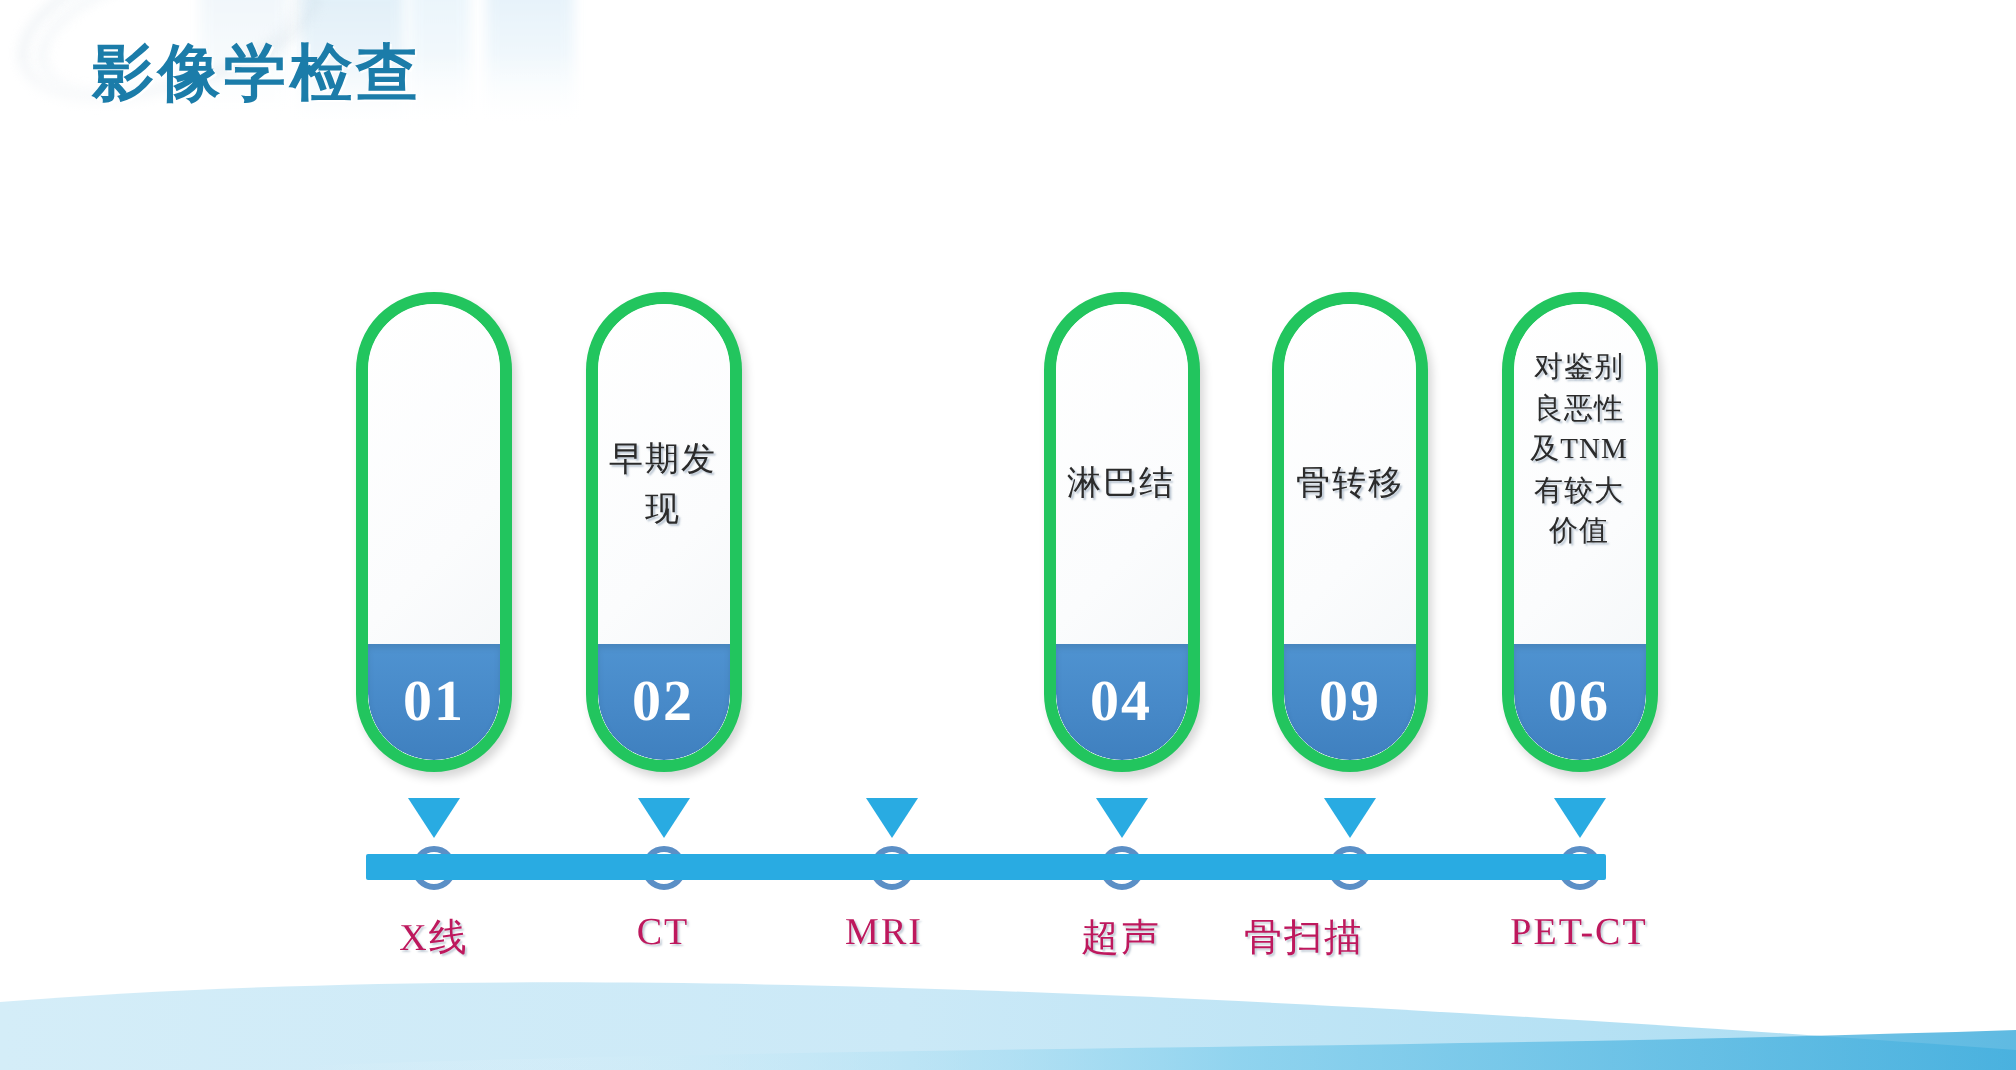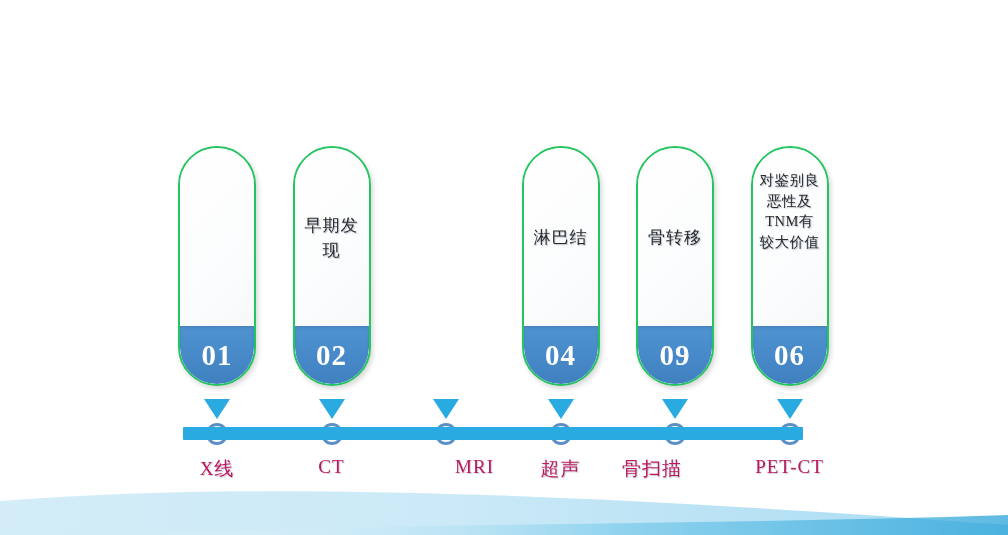--- a/index.html
+++ b/index.html
@@ -96,21 +96,21 @@
   .capsules {
     position: absolute;
     left: 0; top: 0;
     width: 1008px; height: 535px;
   }
   .capsule {
     position: absolute;
     top: 146px;
     width: 78px;
     height: 240px;
-    border: 2px solid #22c55e;
+    border: 6px solid #22c55e;
     border-radius: 40px;
     background: #ffffff;
     box-sizing: border-box;
     box-shadow: 2px 3px 5px rgba(0,0,0,.16);
     overflow: hidden;
   }
   .capsule-inner {
     position: absolute;
     inset: 0;
     border-radius: 34px;
@@ -209,20 +209,32 @@
     left: 0; bottom: 0;
     width: 1008px; height: 60px;
     overflow: hidden;
   }
 </style>
 </head>
 <body>
 
 <div id="slide">
 
+  <div class="header-band">
+    <div class="hdr-deco">
+      <div class="blob hdr-b3"></div>
+      <div class="blob hdr-b6"></div>
+      <div class="blob hdr-b4"></div>
+      <div class="blob hdr-b5"></div>
+      <div class="blob hdr-b1"></div>
+      <div class="blob hdr-b2"></div>
+      <div class="hdr-fade"></div>
+    </div>
+    <div class="page-title">影像学检查</div>
+  </div>
 
   <div class="capsules" id="capsules">
       <div class="capsule" style="left: 178px;">
         <div class="capsule-inner">
           <div class="cap-num">01</div>
         </div>
       </div>
       <div class="pointer" style="left: 204px;"></div>
       <div class="tl-node" style="left: 206px;"></div>
       <div class="tl-label" style="left: 147px;">X线</div>
@@ -230,21 +242,21 @@
         <div class="capsule-inner">
           <div class="cap-text">早期发现</div>
           <div class="cap-num">02</div>
         </div>
       </div>
       <div class="pointer" style="left: 318.5px;"></div>
       <div class="tl-node" style="left: 320.5px;"></div>
       <div class="tl-label" style="left: 261.5px;">CT</div>
       <div class="pointer" style="left: 433px;"></div>
       <div class="tl-node" style="left: 435px;"></div>
-      <div class="tl-label" style="left: 354px; text-align: right;">MRI</div>
+      <div class="tl-label" style="left: 372px;">MRI</div>
       <div class="capsule" style="left: 521.5px;">
         <div class="capsule-inner">
           <div class="cap-text">淋巴结</div>
           <div class="cap-num">04</div>
         </div>
       </div>
       <div class="pointer" style="left: 547.5px;"></div>
       <div class="tl-node" style="left: 549.5px;"></div>
       <div class="tl-label" style="left: 490.5px;">超声</div>
       <div class="capsule" style="left: 636px;">

